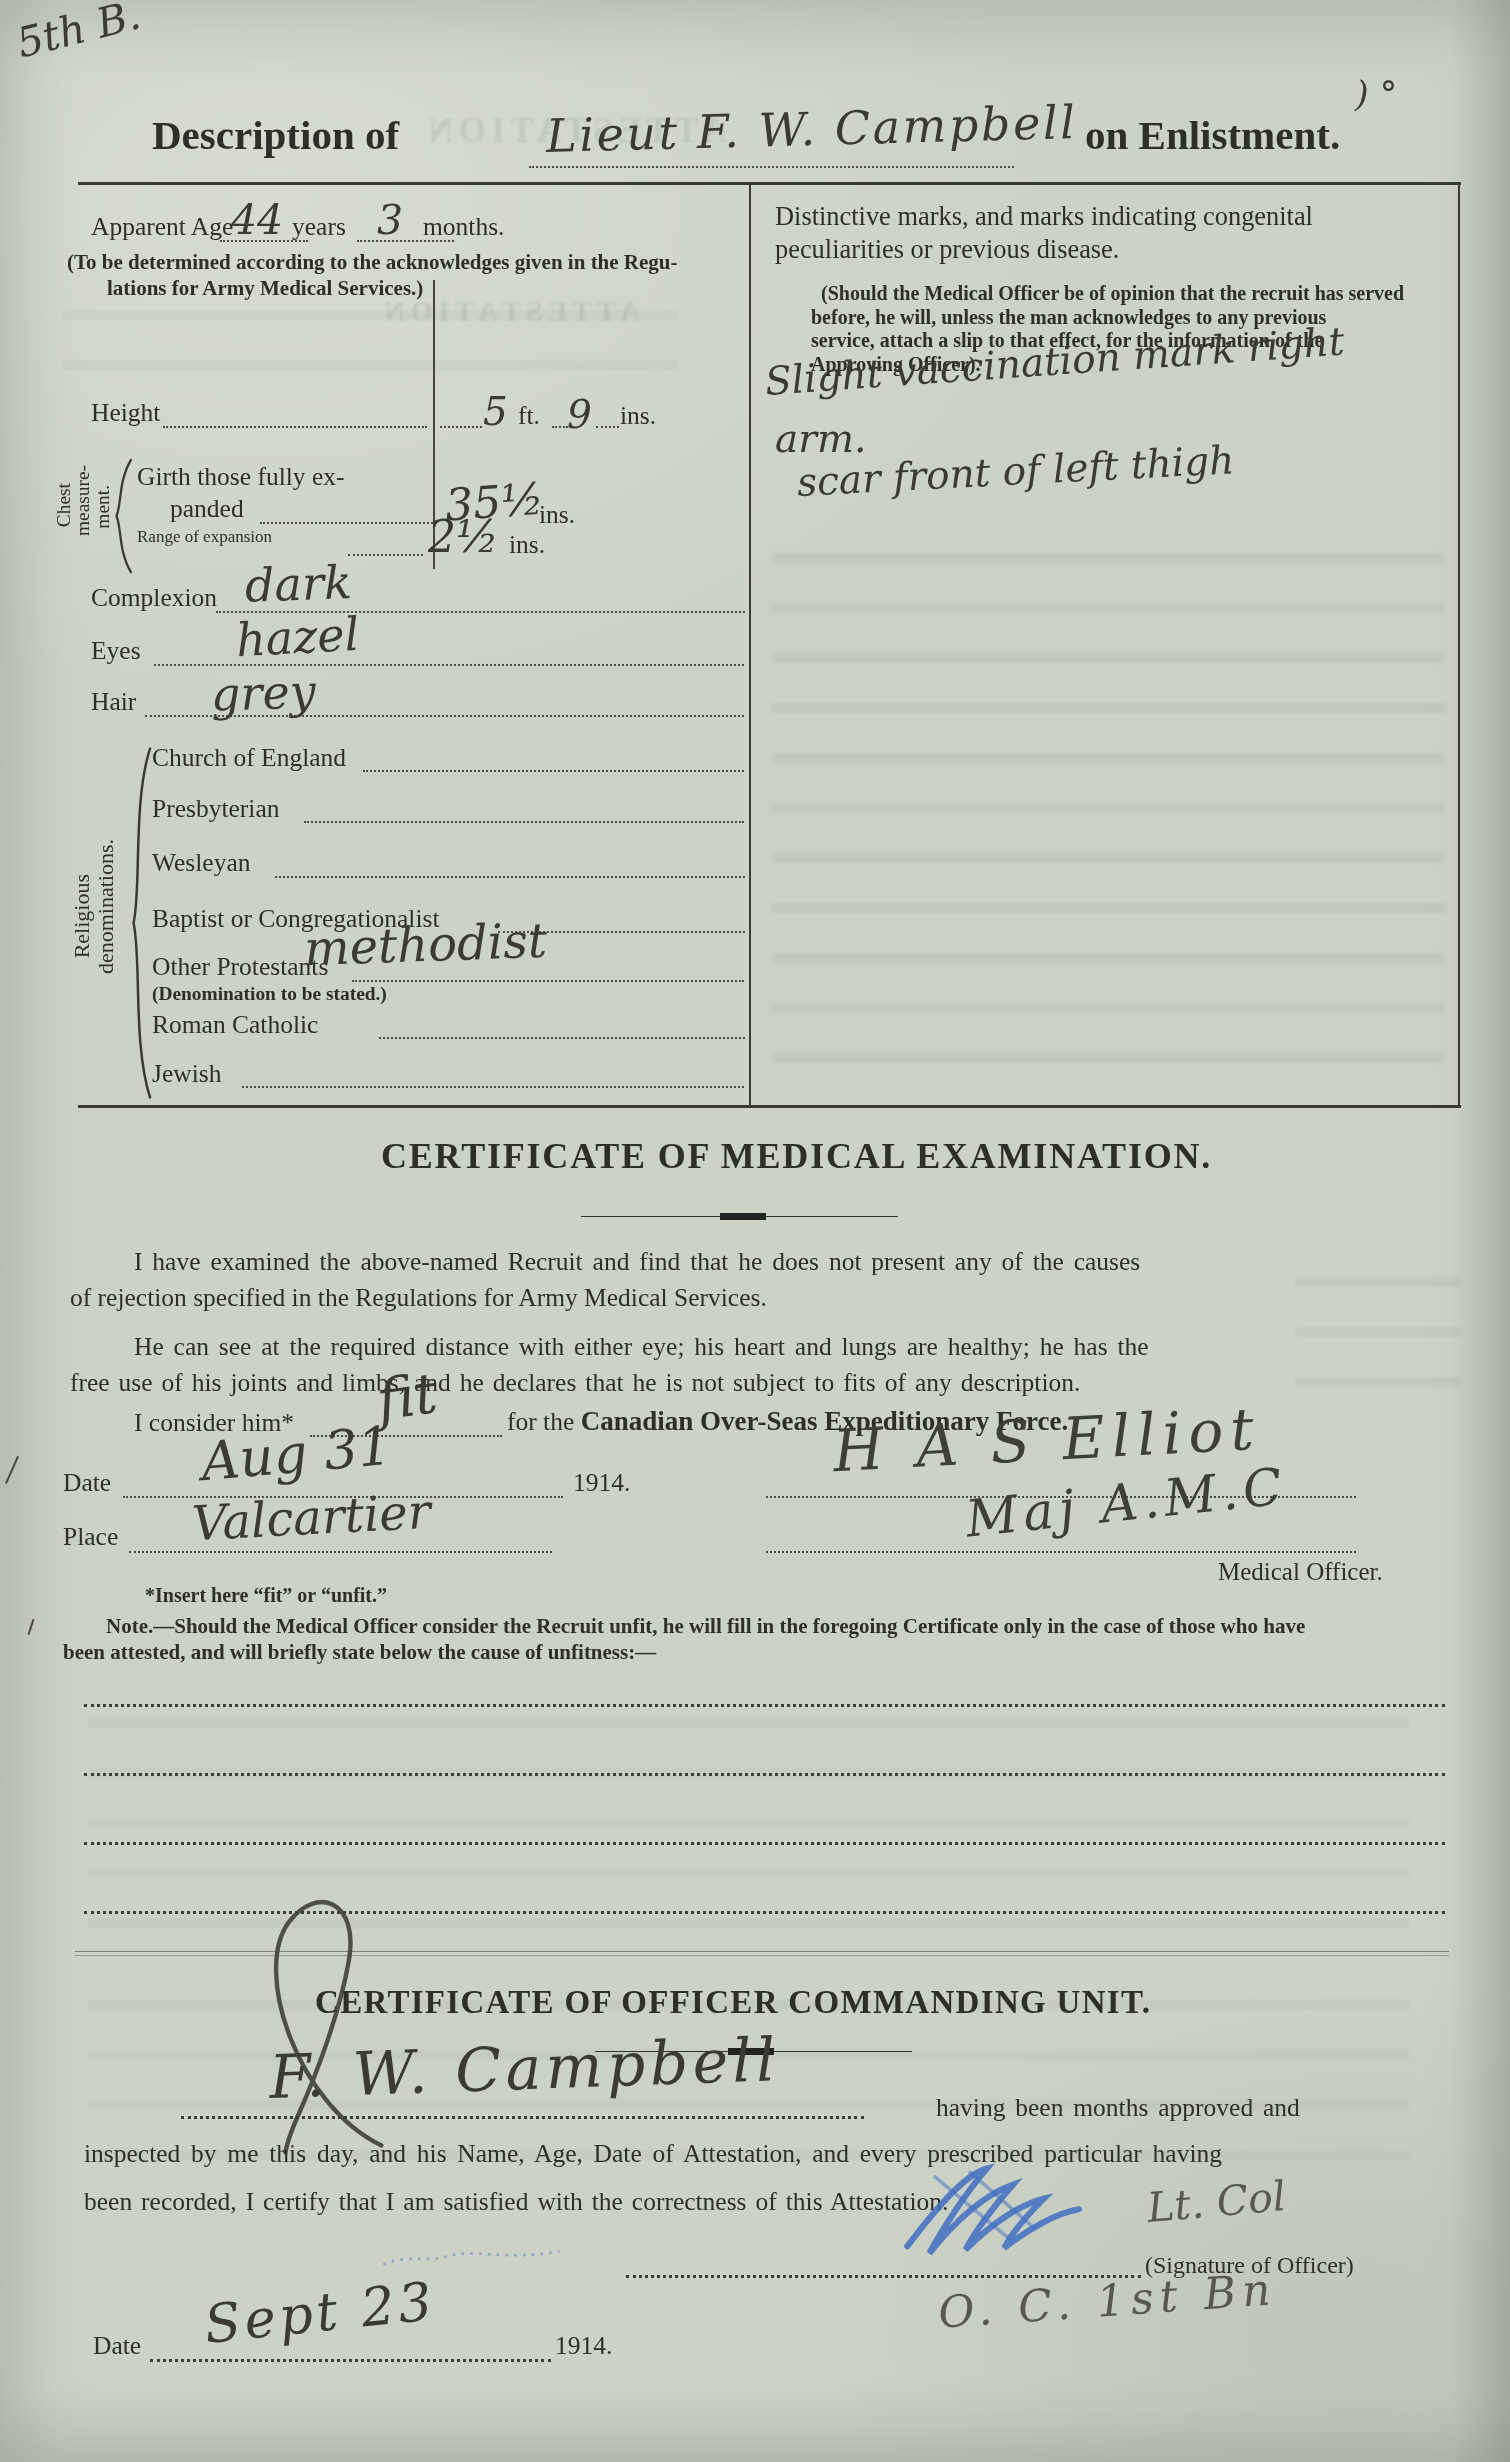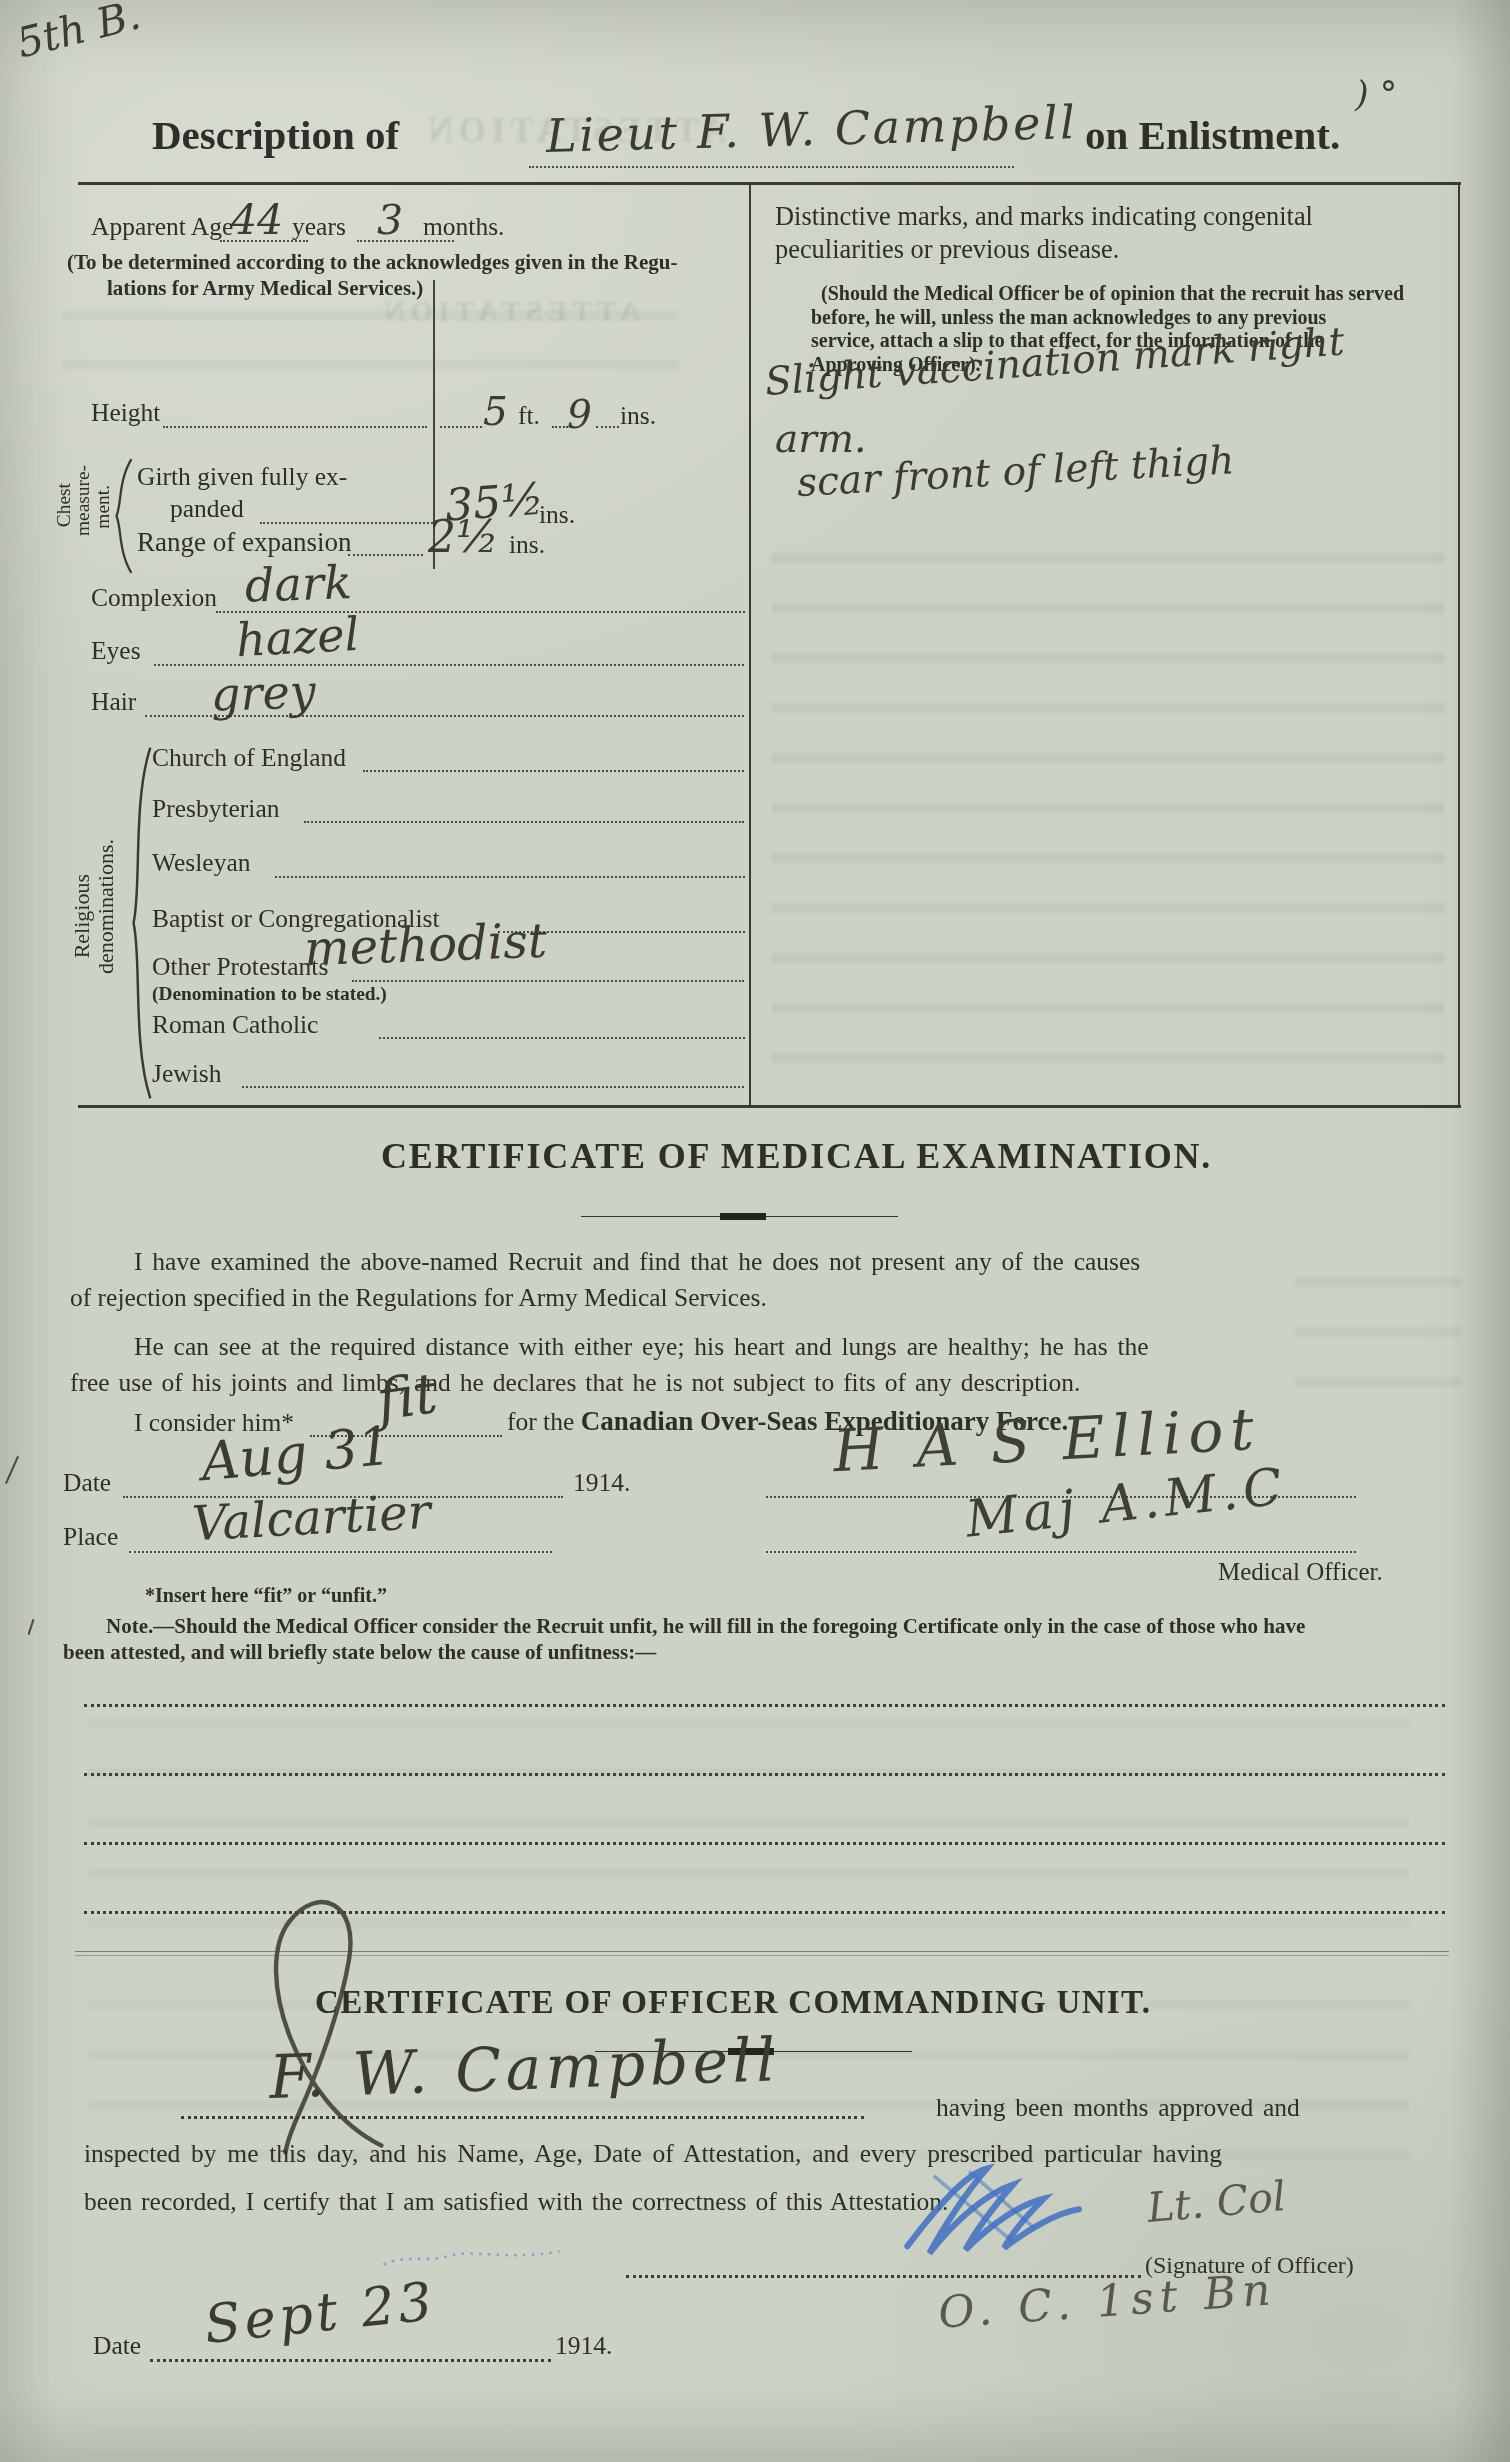--- a/index.html
+++ b/index.html
@@ -81,26 +81,26 @@
   <div class="hw abs" style="left:567px;top:392px;font-size:39px;">9</div>
   <div class="dl" style="left:596px;top:426px;width:23px;"></div>
   <div class="print abs" style="left:620px;top:401px;font-size:25.5px;">ins.</div>
 
   <div class="vtext" style="left:53px;top:483px;font-size:19.4px;">Chest</div>
   <div class="vtext" style="left:72px;top:465px;font-size:19.4px;">measure-</div>
   <div class="vtext" style="left:92px;top:485px;font-size:19.4px;">ment.</div>
   <svg class="abs" style="left:113px;top:456px;" width="21" height="120" viewBox="0 0 24 136">
     <path d="M21,3 C6,28 10,54 4,68 C10,82 6,108 21,133" fill="none" stroke="#3a3a32" stroke-width="2.6"></path>
   </svg>
-  <div class="print abs" style="left:137px;top:462px;font-size:25.5px;">Girth given fully ex-</div>
+  <div class="print abs" style="left:137px;top:462px;font-size:25.5px;">Girth those fully ex-</div>
   <div class="print abs" style="left:170px;top:494px;font-size:25.5px;">panded</div>
   <div class="dl" style="left:260px;top:522px;width:176px;"></div>
   <div class="hw abs" style="left:445px;top:476px;font-size:44px;transform:rotate(-4deg);">35½</div>
   <div class="print abs" style="left:539px;top:500px;font-size:25.5px;">ins.</div>
-  <div class="print abs" style="left:137px;top:527px;font-size:27px;">Range of expansion</div>
+  <div class="print abs" style="left:137px;top:527px;font-size:17px;">Range of expansion</div>
   <div class="dl" style="left:348px;top:554px;width:75px;"></div>
   <div class="hw abs" style="left:428px;top:511px;font-size:44px;">2½</div>
   <div class="print abs" style="left:509px;top:530px;font-size:25.5px;">ins.</div>
 
   <div class="print abs" style="left:91px;top:583px;font-size:25.5px;">Complexion</div>
   <div class="dl" style="left:216px;top:611px;width:529px;"></div>
   <div class="hw abs" style="left:245px;top:557px;font-size:46px;transform:rotate(-2deg);">dark</div>
 
   <div class="print abs" style="left:91px;top:636px;font-size:25.5px;">Eyes</div>
   <div class="dl" style="left:154px;top:664px;width:590px;"></div>

